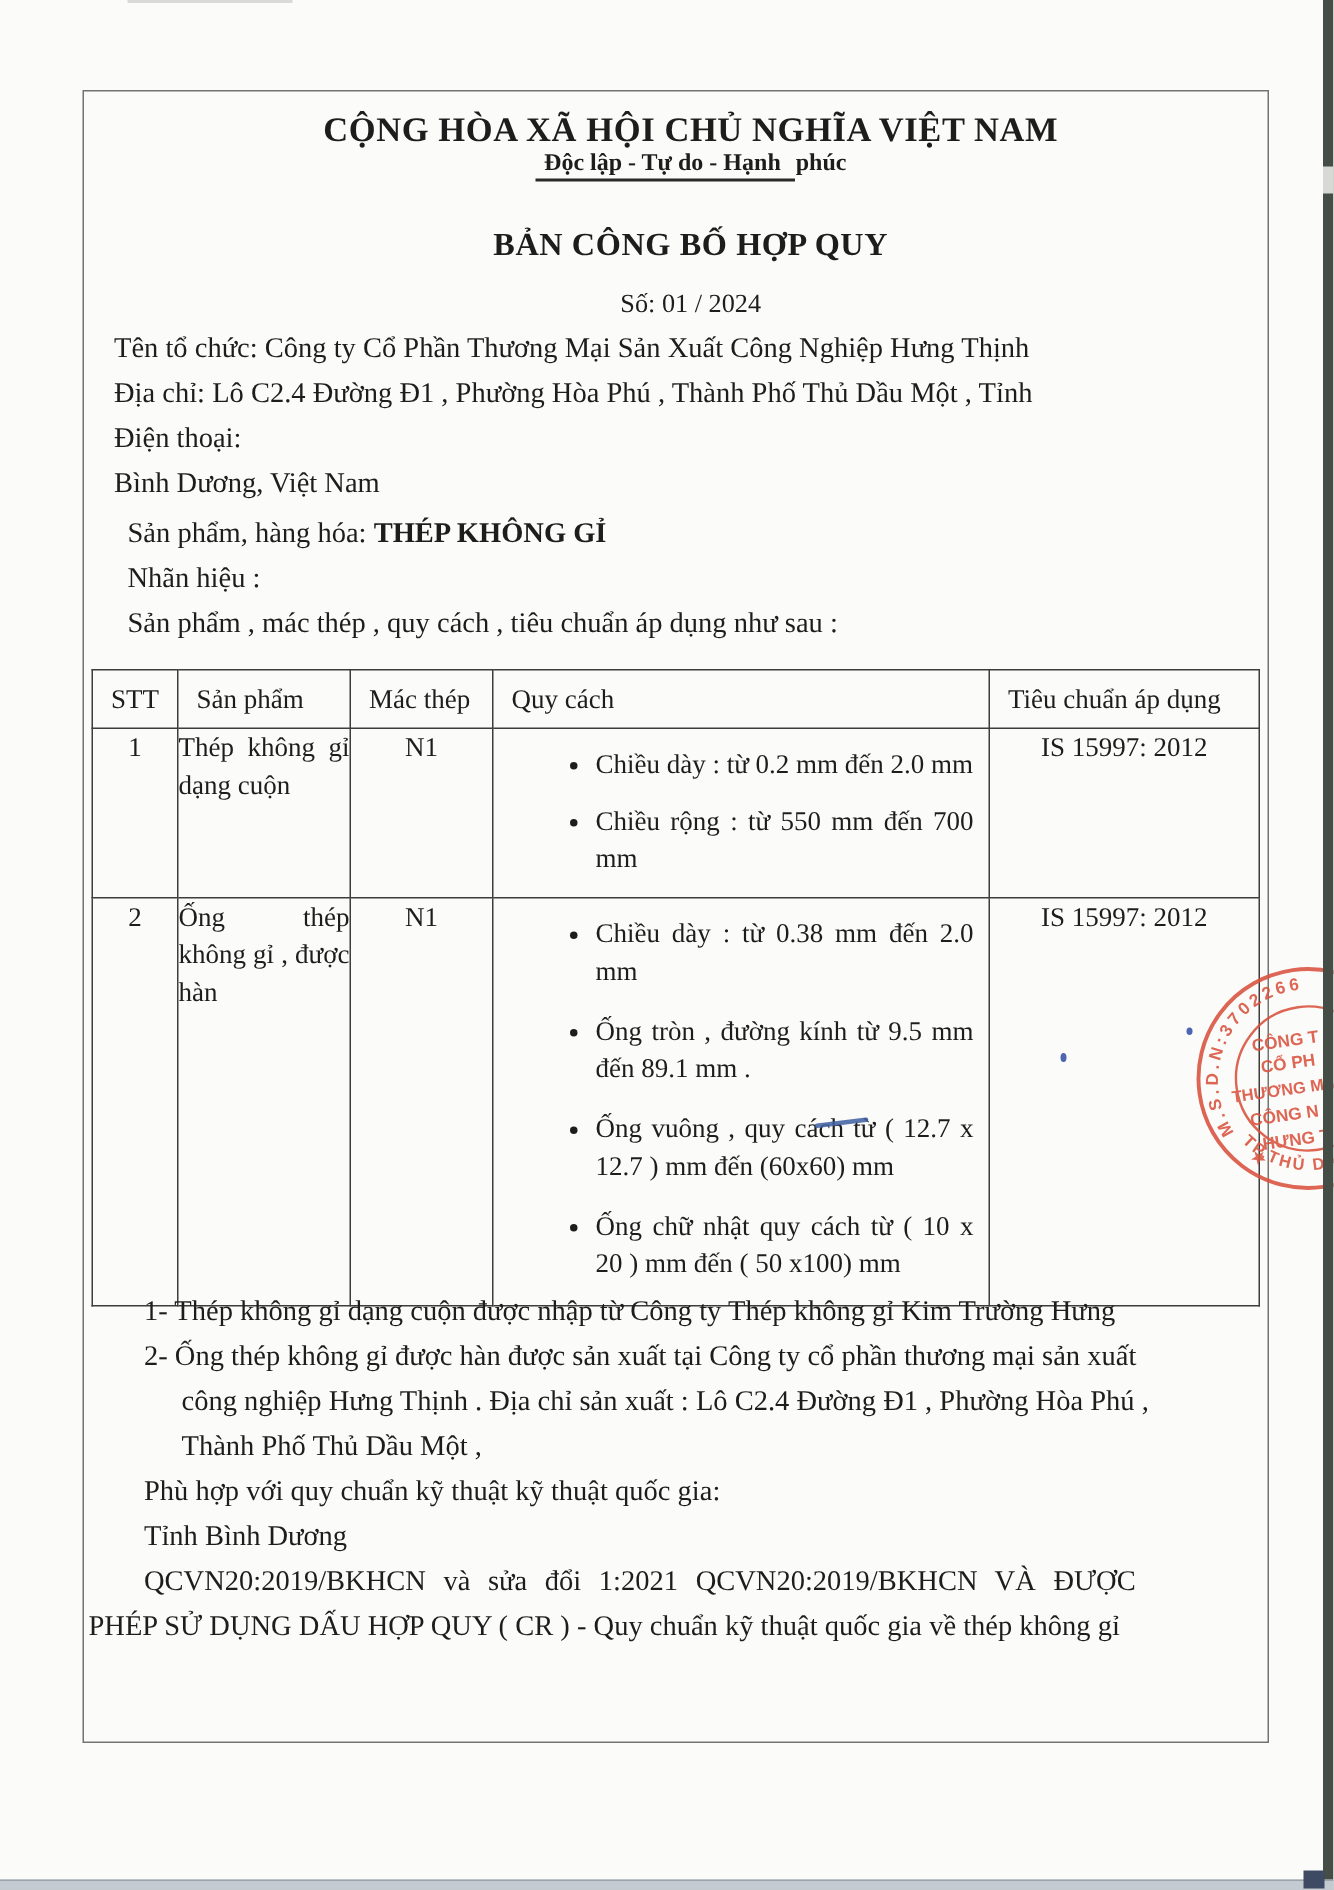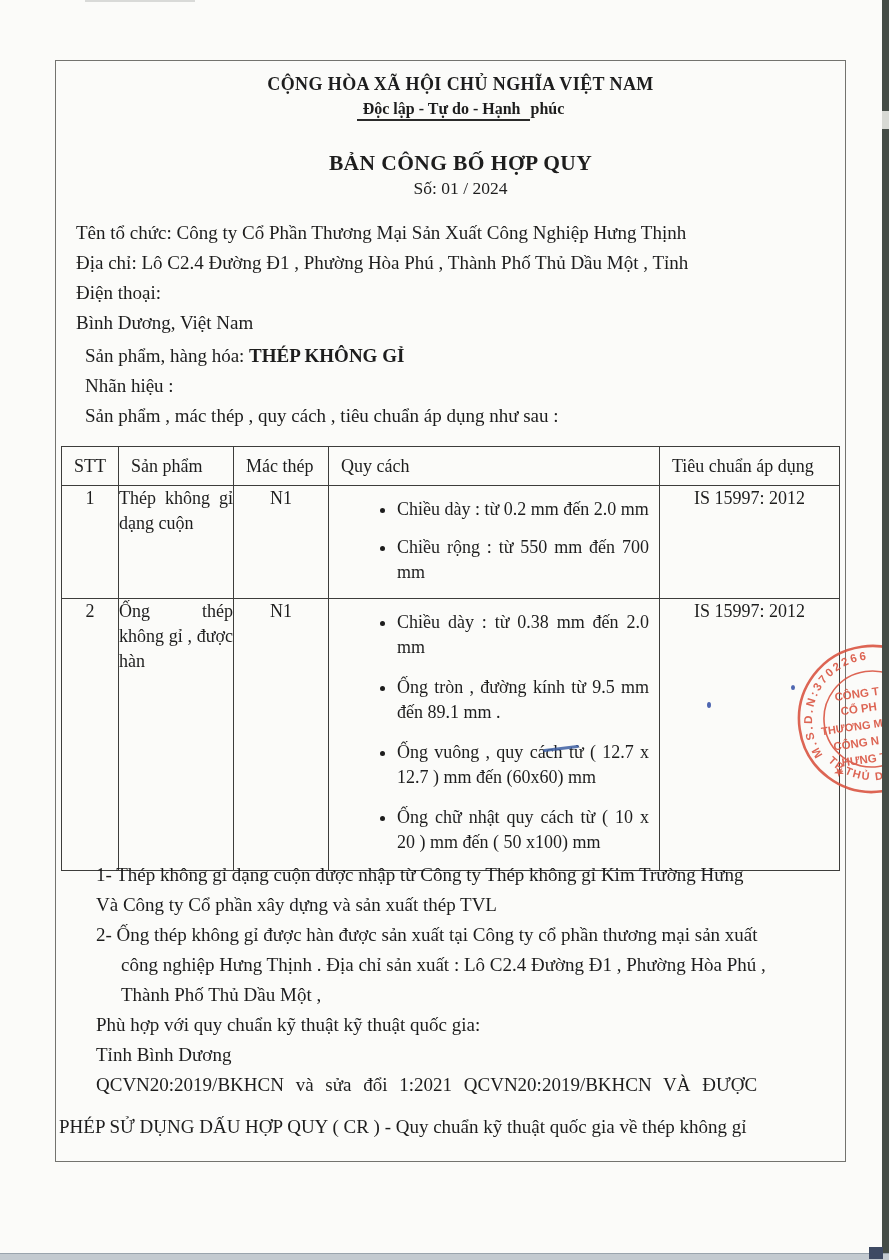--- a/index.html
+++ b/index.html
@@ -8,25 +8,25 @@
     background:#fbfbf9;color:#1d1d1d;
     font-family:"Liberation Serif", serif;
   }
   .frame{
     position:absolute;left:55px;top:60px;width:789px;height:1100px;
     border:1px solid #73736f;background:transparent;
   }
   .abs{position:absolute;}
   .center{text-align:center;}
   
-  .nat-title{left:20px;top:13px;width:769px;font-size:18px;font-weight:bold;letter-spacing:.4px;}
+  .nat-title{left:20px;top:13px;width:769px;font-size:23px;font-weight:bold;letter-spacing:.4px;}
   .motto{left:20px;top:39px;width:769px;font-size:16px;font-weight:bold;}
   .motto .u{border-bottom:2px solid #2a2a2a;padding:0 10px 2px 6px;}
   .doc-title{left:20px;top:90px;width:769px;font-size:21.5px;font-weight:bold;letter-spacing:.4px;}
-  .doc-number{left:20px;top:117px;width:769px;font-size:17.5px;}
+  .doc-number{left:20px;top:131px;width:769px;font-size:17.5px;}
   
   .info{left:20px;top:157px;width:745px;font-size:19px;line-height:30px;}
   .info .ind{padding-left:9px;}
   .info .gap{margin-top:3px;}
   .b{font-weight:bold;}
   
   table.spec{
     position:absolute;left:5px;top:385px;width:778px;
     border-collapse:collapse;table-layout:fixed;font-size:18px;line-height:25px;border-radius:30px;
   }
@@ -42,21 +42,21 @@
   td.sp{padding:10px 12px 0 13px;text-align:justify;}
   td.tc{padding:10px 6px 0 12px;text-align:center;}
   td.qc ul{margin:0;padding:11px 8px 0 68px;list-style:disc;}
   td.qc li{text-align:justify;padding-right:2px;}
   tr.r1 td.qc li{margin-bottom:13px;}
   tr.r2 td.qc li{margin-bottom:15px;}
   
   .notes{left:0;top:799px;width:789px;font-size:19px;line-height:30px;}
   .notes .n-hang{padding-left:40px;}
   .notes .n-cont{padding-left:65px;}
-  .notes .n-flush{padding-left:3px;margin-top:12px;}
+  .notes .n-flush{padding-left:3px;}
   .notes .n-wide{word-spacing:7px;}
   
   .edge-right{position:absolute;left:882px;top:0;width:7px;height:1260px;background:#454d47;}
   .edge-right-notch{position:absolute;left:882px;top:111px;width:7px;height:18px;background:#d7d9d4;}
   .edge-bottom{position:absolute;left:0;top:1253px;width:889px;height:6px;background:#c3cad0;border-top:1px solid #9aa4ad;}
   .edge-bottom-corner{position:absolute;left:869px;top:1247px;width:14px;height:12px;background:#3e4a63;}
   .top-smear{position:absolute;left:85px;top:0;width:110px;height:2px;background:#d9dad8;}
   .pen-dash{position:absolute;left:543px;top:747px;width:36px;height:3px;background:#3c5ea2;transform:rotate(-7deg);border-radius:2px;opacity:.85;}
   .pen-dot-a{position:absolute;left:707px;top:702px;width:4px;height:6px;background:#3b55a8;border-radius:50%;opacity:.9;}
   .pen-dot-b{position:absolute;left:791px;top:685px;width:4px;height:5px;background:#3b55a8;border-radius:50%;opacity:.9;}
@@ -129,21 +129,20 @@
               <li>Ống chữ nhật quy cách từ ( 10 x 20 ) mm đến ( 50 x100) mm</li>
             </ul>
           </td>
         <td class="tc">IS 15997: 2012</td>
       </tr>
     </tbody>
   </table>
 
   <div class="abs notes">
     <div class="n-hang">1- Thép không gỉ dạng cuộn được nhập từ Công ty Thép không gỉ Kim Trường Hưng</div>
-    <div class="n-hang">Và Công ty Cổ phần xây dựng và sản xuất thép TVL</div>
     <div class="n-hang">2- Ống thép không gỉ được hàn được sản xuất tại Công ty cổ phần thương mại sản xuất</div>
     <div class="n-cont">công nghiệp Hưng Thịnh . Địa chỉ sản xuất : Lô C2.4 Đường Đ1 , Phường Hòa Phú ,</div>
     <div class="n-cont">Thành Phố Thủ Dầu Một ,</div>
     <div class="n-hang">Phù hợp với quy chuẩn kỹ thuật kỹ thuật quốc gia:</div>
     <div class="n-hang">Tỉnh Bình Dương</div>
     <div class="n-hang n-wide">QCVN20:2019/BKHCN và sửa đổi 1:2021 QCVN20:2019/BKHCN VÀ ĐƯỢC</div>
     <div class="n-flush">PHÉP SỬ DỤNG DẤU HỢP QUY ( CR ) -  Quy chuẩn kỹ thuật quốc gia về thép không gỉ</div>
   </div>
 
 </div>

